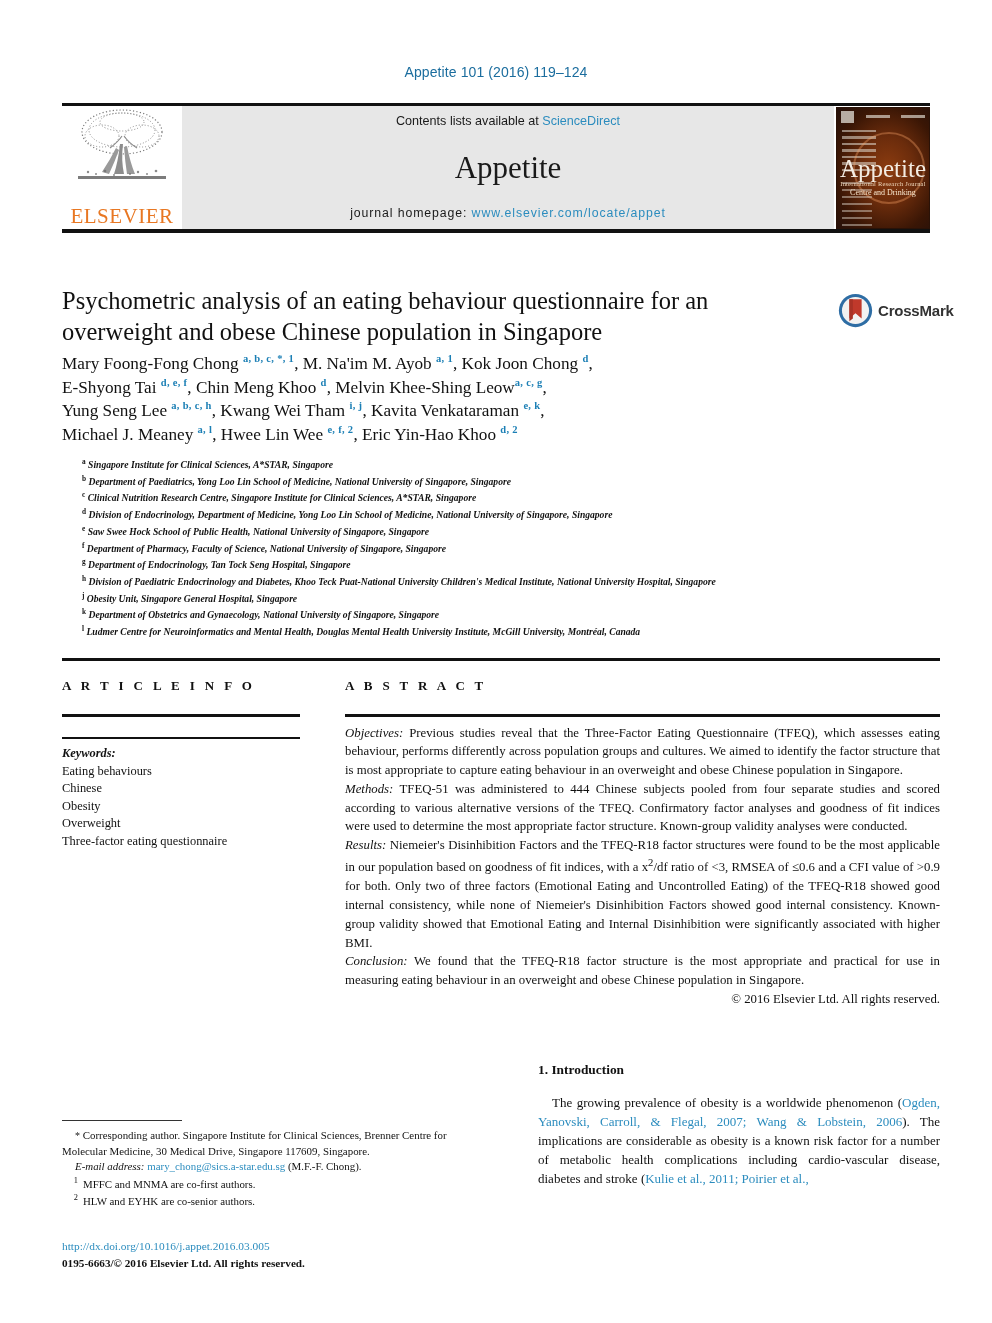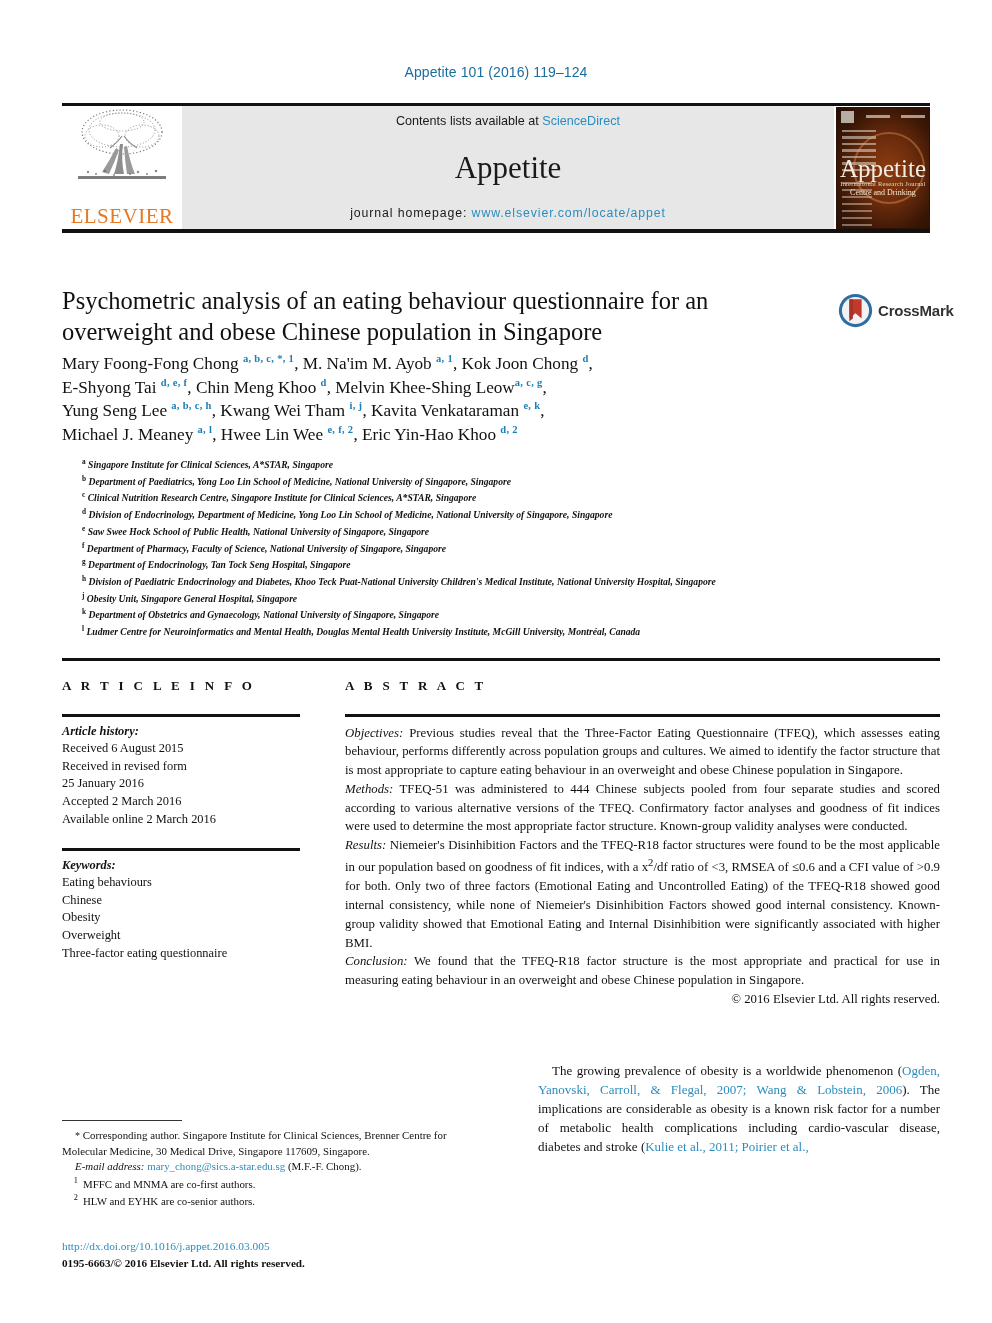--- a/index.html
+++ b/index.html
@@ -296,28 +296,20 @@
     <p><sup>j</sup> <span>Obesity Unit, Singapore General Hospital, Singapore</span></p>
     <p><sup>k</sup> <span>Department of Obstetrics and Gynaecology, National University of Singapore, Singapore</span></p>
     <p><sup>l</sup> <span>Ludmer Centre for Neuroinformatics and Mental Health, Douglas Mental Health University Institute, McGill University, Montréal, Canada</span></p>
   </div>
 
   <div class="rule-mid"></div>
 
   <div class="col-left">
     <div class="sec-head">A R T I C L E   I N F O</div>
     <div class="rule-col"></div>
-    <div class="info-body">
-      <div class="lbl">Article history:</div>
-      <div>Received 6 August 2015</div>
-      <div>Received in revised form</div>
-      <div>25 January 2016</div>
-      <div>Accepted 2 March 2016</div>
-      <div>Available online 2 March 2016</div>
-    </div>
     <div class="kw-block">
       <div class="rule-col"></div>
       <div class="kw-body">
         <div class="lbl">Keywords:</div>
         <div>Eating behaviours</div>
         <div>Chinese</div>
         <div>Obesity</div>
         <div>Overweight</div>
         <div>Three-factor eating questionnaire</div>
       </div>
@@ -330,20 +322,21 @@
     <div class="abs-body">
       <p><span class="lbl">Objectives:</span><span> Previous studies reveal that the Three-Factor Eating Questionnaire (TFEQ), which assesses eating behaviour, performs differently across population groups and cultures. We aimed to identify the factor structure that is most appropriate to capture eating behaviour in an overweight and obese Chinese population in Singapore.</span></p>
       <p><span class="lbl">Methods:</span><span> TFEQ-51 was administered to 444 Chinese subjects pooled from four separate studies and scored according to various alternative versions of the TFEQ. Confirmatory factor analyses and goodness of fit indices were used to determine the most appropriate factor structure. Known-group validity analyses were conducted.</span></p>
       <p><span class="lbl">Results:</span><span> Niemeier's Disinhibition Factors and the TFEQ-R18 factor structures were found to be the most applicable in our population based on goodness of fit indices, with a x</span><sup>2</sup><span>/df ratio of &lt;3, RMSEA of ≤0.6 and a CFI value of &gt;0.9 for both. Only two of three factors (Emotional Eating and Uncontrolled Eating) of the TFEQ-R18 showed good internal consistency, while none of Niemeier's Disinhibition Factors showed good internal consistency. Known-group validity showed that Emotional Eating and Internal Disinhibition were significantly associated with higher BMI.</span></p>
       <p><span class="lbl">Conclusion:</span><span> We found that the TFEQ-R18 factor structure is the most appropriate and practical for use in measuring eating behaviour in an overweight and obese Chinese population in Singapore.</span></p>
       <p class="copyright">© 2016 Elsevier Ltd. All rights reserved.</p>
     </div>
   </div>
 
   <div class="intro">
+    <h2>1. Introduction</h2>
     <p><span>The growing prevalence of obesity is a worldwide phenomenon (</span><a href="#" class="cite">Ogden, Yanovski, Carroll, &amp; Flegal, 2007; Wang &amp; Lobstein, 2006</a><span>). The implications are considerable as obesity is a known risk factor for a number of metabolic health complications including cardio-vascular disease, diabetes and stroke (</span><a href="#" class="cite">Kulie et al., 2011; Poirier et al.,</a></p>
   </div>
 
   <div class="fn-rule"></div>
   <div class="footnotes">
     <p class="ind"><span class="mark">*</span><span> Corresponding author. Singapore Institute for Clinical Sciences, Brenner Centre for Molecular Medicine, 30 Medical Drive, Singapore 117609, Singapore.</span></p>
     <p class="ind"><span class="em">E-mail address:</span> <a href="#">mary_chong@sics.a-star.edu.sg</a><span> (M.F.-F. Chong).</span></p>
     <p><span class="fn-num">1</span><span>MFFC and MNMA are co-first authors.</span></p>
     <p><span class="fn-num">2</span><span>HLW and EYHK are co-senior authors.</span></p>
   </div>

